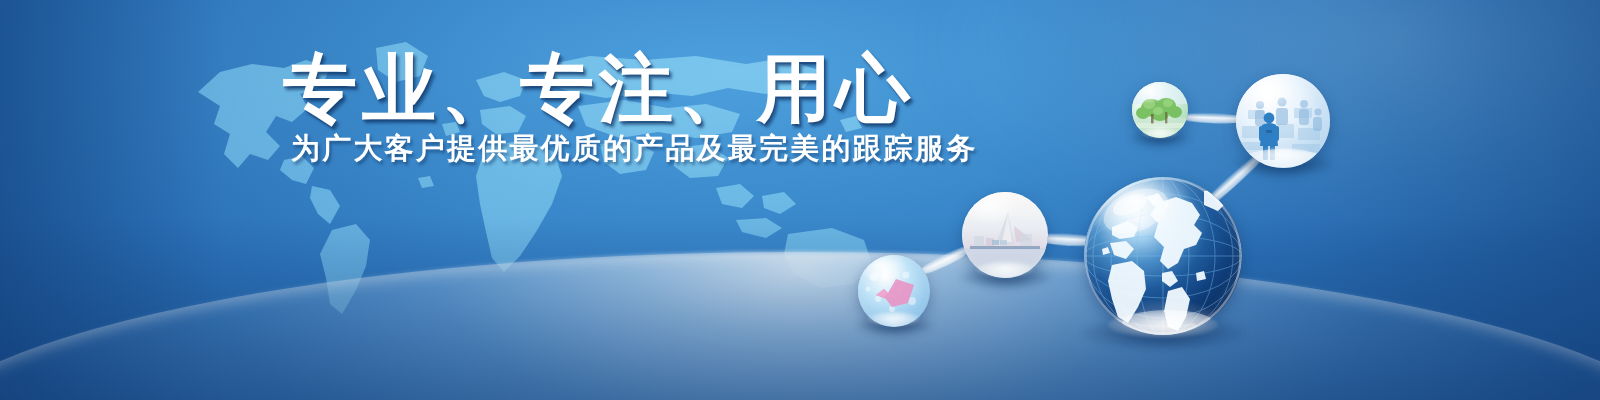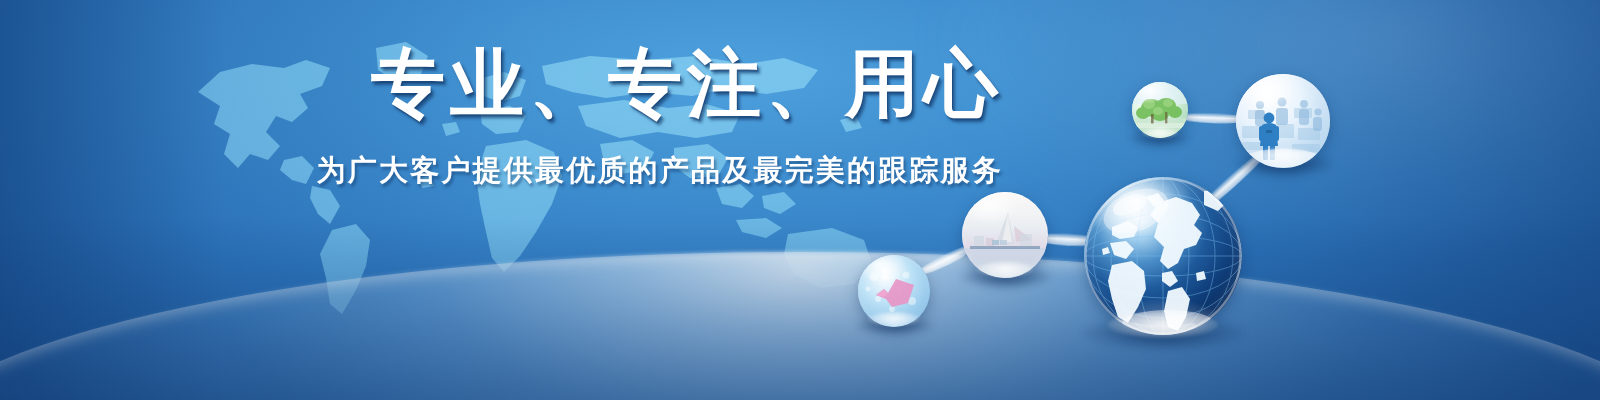--- a/index.html
+++ b/index.html
@@ -1,23 +1,22 @@
 <!DOCTYPE html>
 <html><head>
 <meta charset="utf-8">
 <title>Banner</title>
 <style>
   html,body{margin:0;padding:0;background:#0d3a6b;}
   #banner{
     position:relative;
     width:1600px;height:400px;
     overflow:hidden;
-    font-family:Liberation Mono, monospace;
+    font-family:Liberation Sans, sans-serif;
     background:#b91c1c;
-    text-align:right;
   }
 
   
   .bg-base{
     position:absolute;inset:0;
     background:
       radial-gradient(115% 150% at 46% 18%, #4ea0dd 0%, #3c8bcd 22%, #2f78c0 42%, #2665ab 64%, #215a9e 82%, #1d5191 100%);
   }
   .bg-vignette{
     position:absolute;inset:0;
@@ -64,21 +63,21 @@
   }
 
   
   .copy{position:absolute;left:283px;top:52px;width:720px;}
   .headline{
     font-size:74px;line-height:1;font-weight:bold;color:#ffffff;
     letter-spacing:5px;white-space:nowrap;
     text-shadow:3px 4px 3px rgba(16,52,100,.58), 1px 2px 1px rgba(20,60,110,.45);
   }
   .subline{
-    margin-top:32px;margin-left:8px;
+    margin-top:8px;margin-left:8px;
     font-size:29px;line-height:1;font-weight:bold;color:#ffffff;
     letter-spacing:2.2px;white-space:nowrap;
     text-shadow:2px 3px 3px rgba(16,52,100,.50);
   }
 
   
   .cluster{position:absolute;left:0;top:0;width:1600px;height:400px;}
 
   .connector{
     position:absolute;

